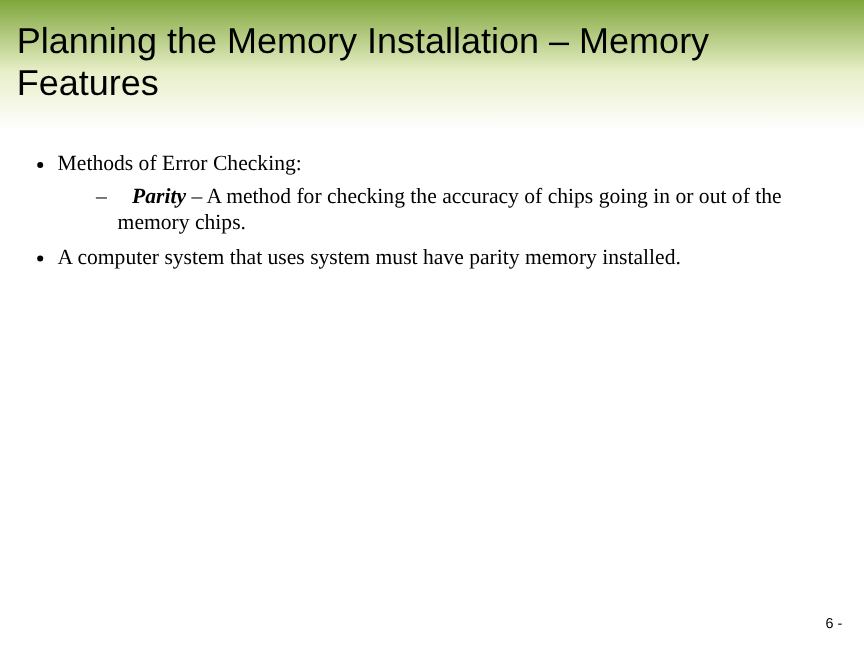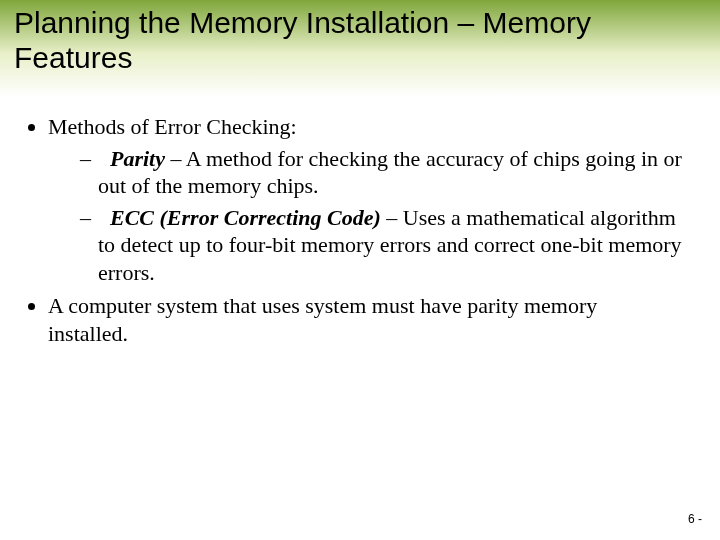--- a/index.html
+++ b/index.html
@@ -12,35 +12,35 @@
     overflow: hidden;
   }
   .slide {
     width: 720px;
     height: 540px;
     position: relative;
     box-sizing: border-box;
   }
   .title-band {
     background: linear-gradient(to bottom, #7fa63b 0%, #e8efc8 55%, #ffffff 100%);
-    padding: 6px 14px 22px 14px;
+    padding: 18px 14px 22px 14px;
     box-sizing: border-box;
   }
   .title-band h1 {
     margin: 0;
     font-family: Arial, Helvetica, sans-serif;
     font-weight: normal;
     font-size: 30px;
     line-height: 1.15;
     color: #000;
   }
   .body {
     padding: 16px 38px 0 26px;
     font-family: "Times New Roman", Times, serif;
-    font-size: 22px;
+    font-size: 18px;
     line-height: 1.25;
     color: #000;
   }
   ul.lvl1 {
     list-style: disc;
     margin: 0;
     padding-left: 22px;
   }
   ul.lvl1 > li {
     margin-bottom: 6px;
@@ -85,23 +85,20 @@
   </div>
 
   <div class="body">
     <ul class="lvl1">
       <li>
         <span>Methods of Error Checking:</span>
         <ul class="lvl2">
           <li>
             <span class="term">Parity</span><span> – A method for checking the accuracy of chips going in or out of the memory chips.</span>
           </li>
-          <li>
-            <span class="term">ECC (Error Correcting Code)</span><span> – Uses a mathematical algorithm to detect up to four-bit memory errors and correct one-bit memory errors.</span>
-          </li>
         </ul>
       </li>
       <li>
         <span>A computer system that uses system must have parity memory installed.</span>
       </li>
     </ul>
   </div>
 
   <div class="page-num">6 -</div>
 

